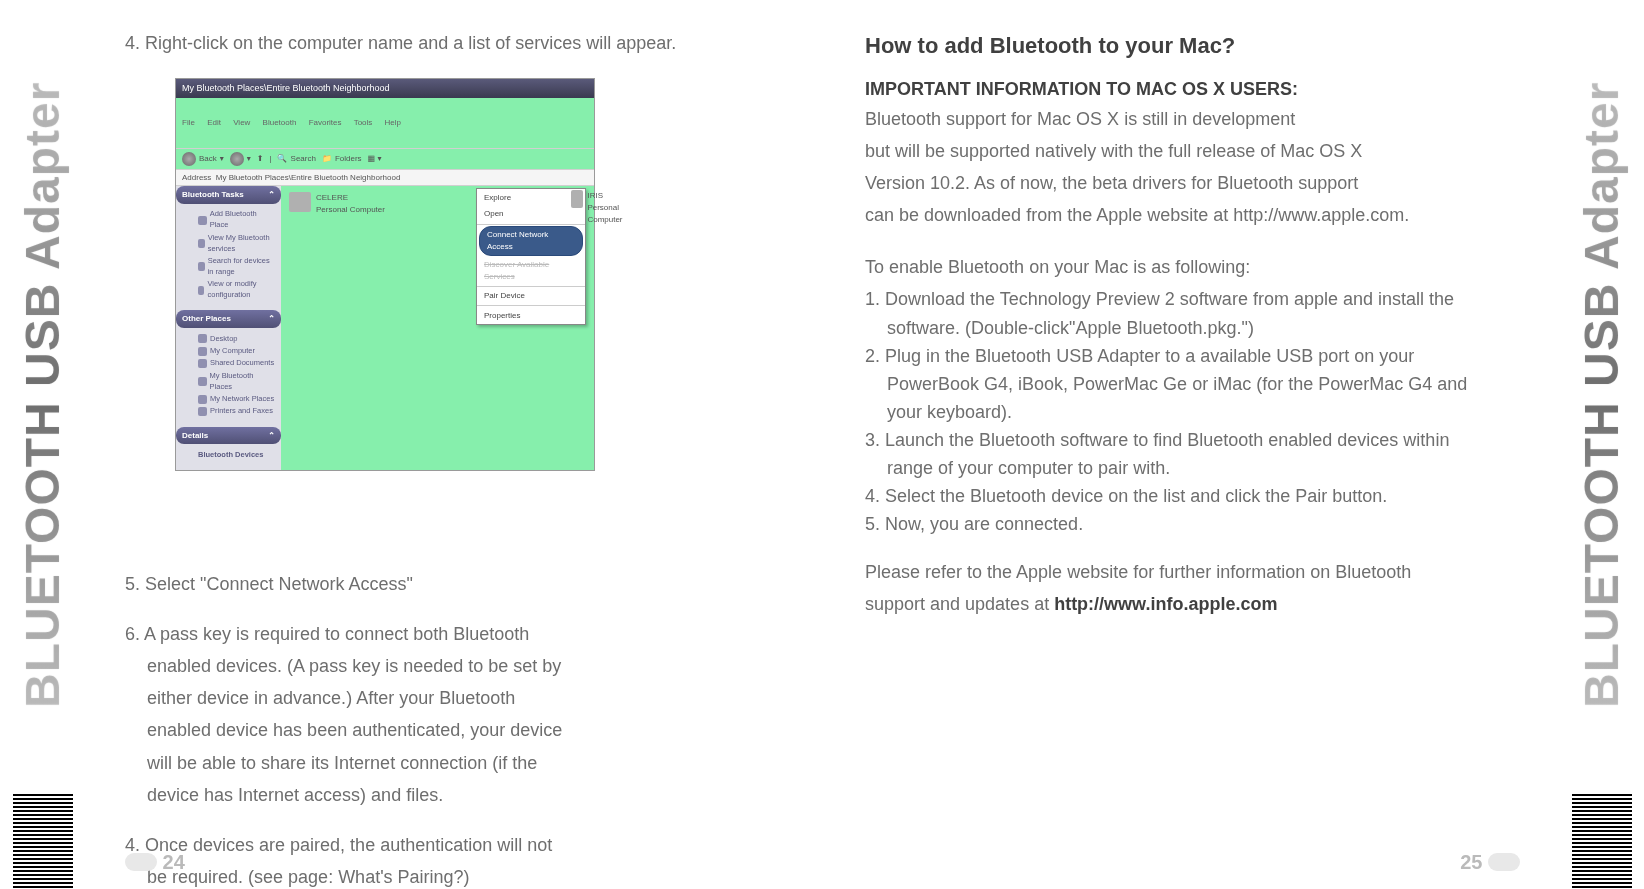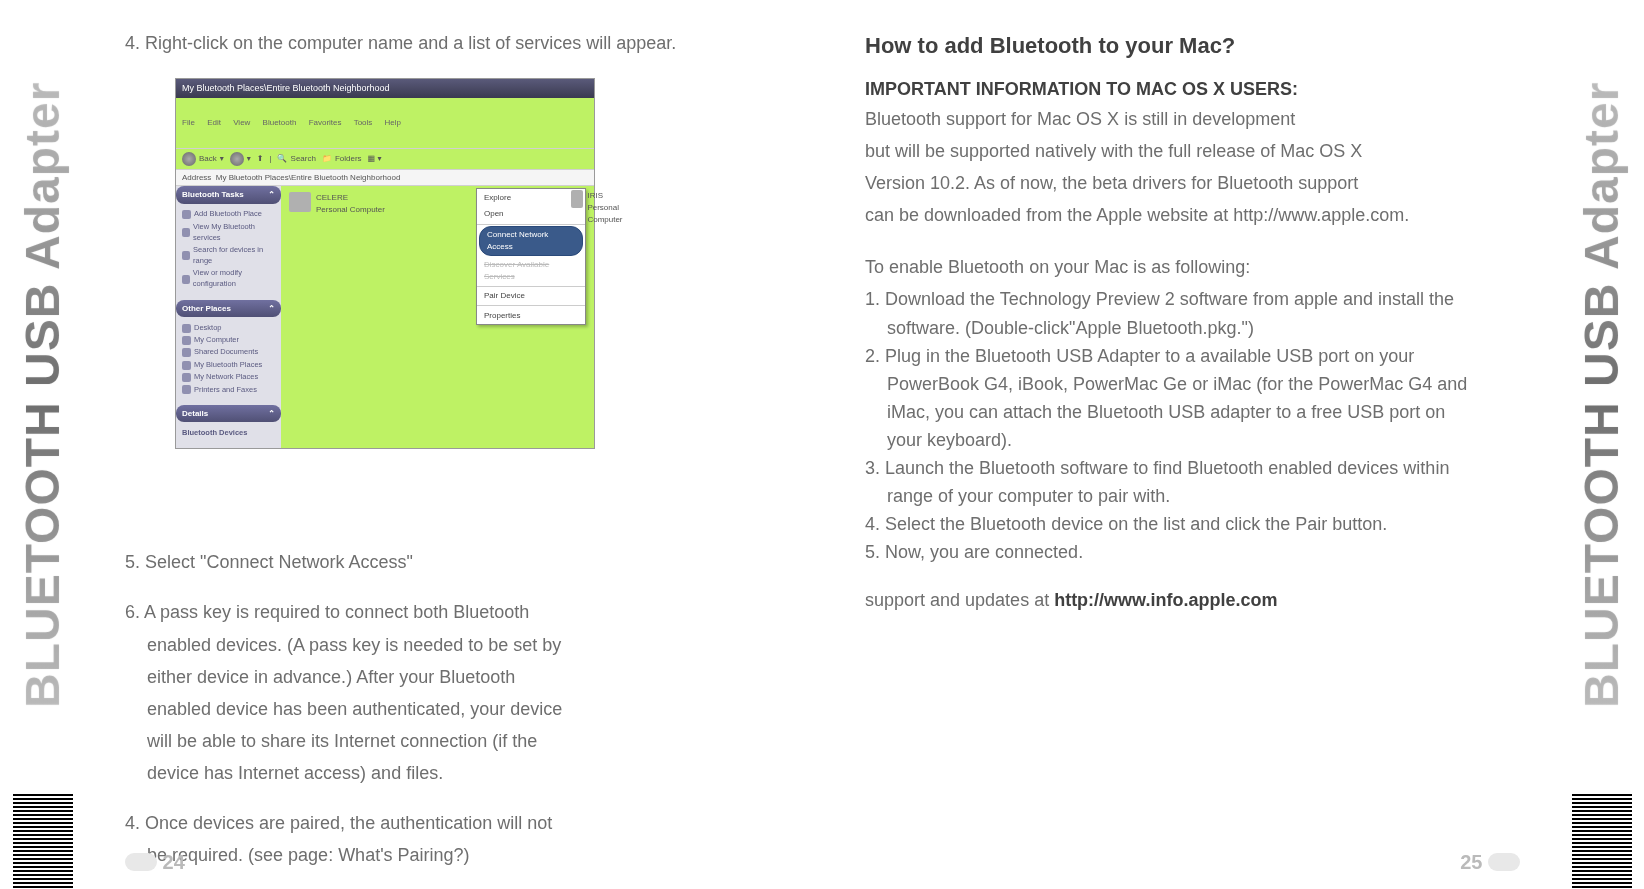--- a/index.html
+++ b/index.html
@@ -115,21 +115,21 @@
     background: #e8e8e8;
     position: relative;
     top: 2px;
   }
 
   
   .xp-window {
     width: 420px;
     margin: 22px 0 0 50px;
     border: 1px solid #9a9a9a;
-    background: #bef264;
+    background: #86efac;
     font-size: 8px;
     color: #555;
   }
   .xp-title {
     background: linear-gradient(#5a5a7a, #3a3a50);
     color: #fff;
     padding: 3px 6px;
     font-size: 9px;
   }
   .xp-menu {
@@ -174,21 +174,21 @@
     background: linear-gradient(#7070a0, #505075);
     color: #fff;
     padding: 3px 6px;
     font-weight: bold;
     font-size: 8px;
     display: flex;
     justify-content: space-between;
     border-radius: 8px;
   }
   .xp-panel-b {
-    padding: 4px 6px 8px 6px;
+    padding: 4px 6px 8px 22px;
     font-size: 7.5px;
     color: #5a5a80;
   }
   .xp-panel-b div { margin: 1.5px 0; display: flex; align-items: center; gap: 3px; }
   .xp-panel-b .ic { width: 9px; height: 9px; background: #9090b0; border-radius: 2px; display: inline-block; }
   .xp-main {
     flex: 1;
     padding: 6px 8px;
     position: relative;
     display: flex;
@@ -423,29 +423,29 @@
   <p>can be downloaded from the Apple website at http://www.apple.com.</p>
 
   <div style="height:20px;"></div>
   <p>To enable Bluetooth on your Mac is as following:</p>
 
   <div class="list-block">
     <p>1. Download the Technology Preview 2 software from apple and install the</p>
     <p class="indent">software. (Double-click"Apple Bluetooth.pkg.")</p>
     <p>2. Plug in the Bluetooth USB Adapter to a available USB port on your</p>
     <p class="indent">PowerBook G4, iBook, PowerMac Ge or iMac (for the PowerMac G4 and</p>
-    <p class="indent">iMac, you can attach the Bluetooth USB adapter to a free USB port on</p>
     <p class="indent">your keyboard).</p>
     <p>3. Launch the Bluetooth software to find Bluetooth enabled devices within</p>
     <p class="indent">range of your computer to pair with.</p>
     <p>4. Select the Bluetooth device on the list and click the Pair button.</p>
     <p>5. Now, you are connected.</p>
   </div>
 
   <div style="height:20px;"></div>
+  <p>Please refer to the Apple website for further information on Bluetooth</p>
   <p>
     <span>support and updates at </span><span class="bold-inline">http://www.info.apple.com</span>
   </p>
 
   <div class="page-number right">
     <span>25</span>
     <span class="pill"></span>
   </div>
 </div>
 

